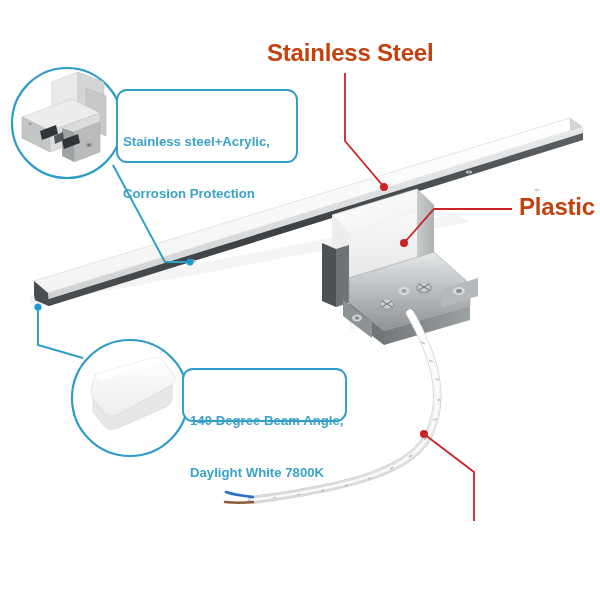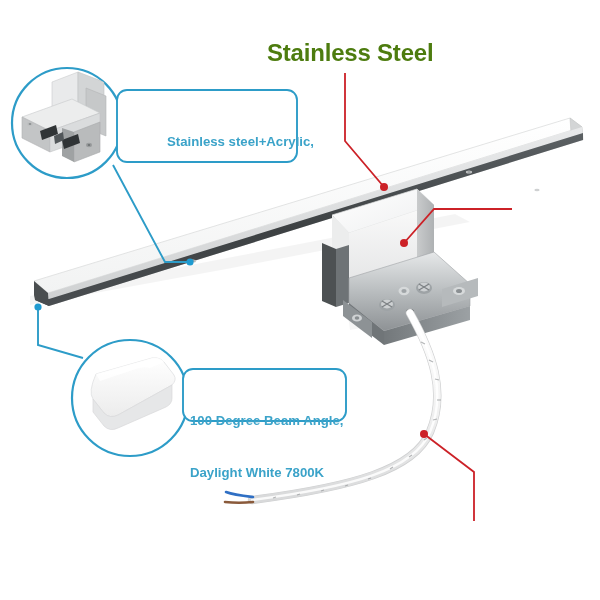--- a/index.html
+++ b/index.html
@@ -21,21 +21,21 @@
     width: 600px;
     height: 600px;
   }
   .lbl {
     position: absolute;
     white-space: pre;
     pointer-events: none;
   }
   
   .red-label {
-    color: #4d7c0f;
+    color: #c2410c;
     font-weight: bold;
     letter-spacing: -0.2px;
   }
   #label-stainless-steel {
     left: 267px;
     top: 39px;
     font-size: 24px;
   }
   #label-plastic {
     left: 519px;
@@ -50,21 +50,20 @@
   
   .blue-text {
     color: #3ba3c9;
     font-weight: bold;
     line-height: 1.30;
   }
   #callout-text-bracket {
     left: 123px;
     top: 99px;
     font-size: 13.2px;
-    margin-left: 44px;
   }
   #callout-text-beam {
     left: 190px;
     top: 378px;
     font-size: 13.2px;
   }
   .ctl-line { display: block; }
 </style>
 </head>
 <body>
@@ -277,24 +276,26 @@
     </g>
 
     <g>
       <polyline points="424,434 474,472 474,521" fill="none" stroke="#cc2127" stroke-width="1.8"></polyline>
       <circle cx="424" cy="434" r="4" fill="#cc2127"></circle>
     </g>
   </svg>
 
   <div class="lbl red-label" id="label-stainless-steel">Stainless Steel</div>
 
+  <div class="lbl red-label" id="label-plastic">Plastic</div>
 
 
   <div class="lbl blue-text" id="callout-text-bracket">
     <span class="ctl-line">Stainless steel+Acrylic,</span>
+    <span class="ctl-line">Corrosion Protection</span>
   </div>
 
   <div class="lbl blue-text" id="callout-text-beam">
-    <span class="ctl-line">100 Degree Beam Angle,</span>
+    <span class="ctl-line">140 Degree Beam Angle,</span>
     <span class="ctl-line">Daylight White 7800K</span>
   </div>
 
 </div>
 
 </body></html>

